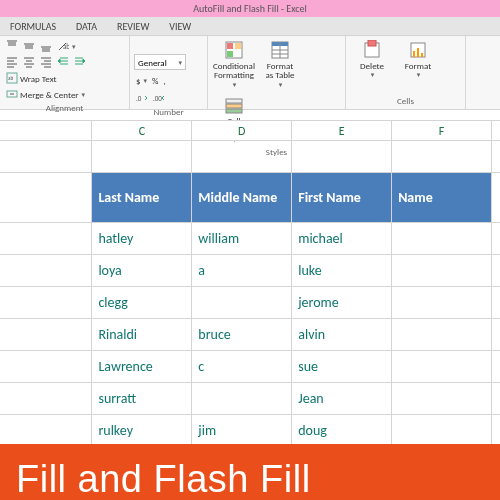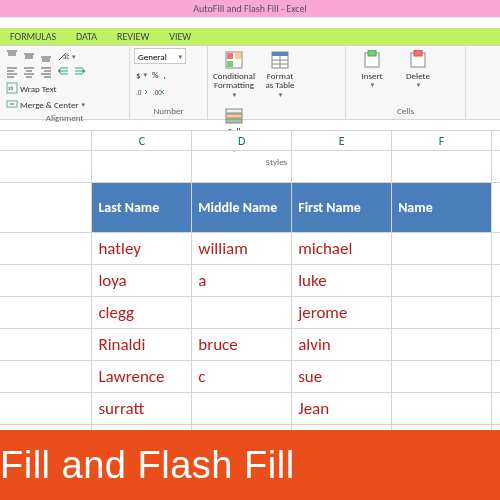--- a/index.html
+++ b/index.html
@@ -1,38 +1,38 @@
 <!DOCTYPE html>
 <html><head>
 <meta charset="utf-8">
 <style>
   * { box-sizing: border-box; margin: 0; padding: 0; }
   body { font-family: "Segoe UI", Calibri, sans-serif; font-size: 11px; background: #fff; width: 500px; height: 500px; overflow: hidden; }
   .titlebar { height: 18px; background: #f9a8d4; text-align: center; color: #555; font-size: 10px; line-height: 18px; border-bottom: 1px solid #e5e5e5; }
-  .ribbon-tabs { display: flex; height: 18px; background: #bef264; border-bottom: 1px solid #d4d4d4; margin-top: 10px; }
+  .ribbon-tabs { display: flex; height: 18px; background: #e5e5e5; border-bottom: 1px solid #d4d4d4; }
   .ribbon-tab { padding: 0 10px; font-size: 10px; color: #444; line-height: 18px; cursor: pointer; }
   .ribbon { height: 74px; background: #f7f7f8; border-bottom: 1px solid #d4d4d4; display: flex; }
   .ribbon-group { border-right: 1px solid #d8d8d8; padding: 2px 4px; display: flex; flex-direction: column; justify-content: space-between; position: relative; }
   .ribbon-group-label { text-align: center; font-size: 9px; color: #666; height: 12px; line-height: 12px; }
   .ribbon-controls { display: flex; gap: 2px; flex-wrap: wrap; align-content: flex-start; }
   .small-btn { display: flex; align-items: center; gap: 2px; padding: 1px 2px; font-size: 9px; color: #333; height: 16px; }
   .small-btn svg { width: 12px; height: 12px; }
   .dropdown-caret::after { content: "▾"; font-size: 7px; margin-left: 1px; color: #666; }
   .big-btn { display: flex; flex-direction: column; align-items: center; justify-content: flex-start; padding: 2px 4px; font-size: 9px; color: #333; width: 44px; text-align: center; }
   .big-btn svg { width: 20px; height: 20px; margin-bottom: 1px; }
   .big-btn span { line-height: 1.05; }
-  .select-box { border: 1px solid #c8c8c8; background: #fff; height: 16px; font-size: 9px; padding: 0 3px; min-width: 52px; display: flex; align-items: center; justify-content: space-between; }
+  .select-box { border: 1px solid #c8c8c8; background: #fff; height: 16px; font-size: 9px; padding: 0 3px; min-width: 52px; display: flex; align-items: center; justify-content: space-between; margin-top: 16px; }
   .select-box::after { content: "▾"; font-size: 7px; color: #666; margin-left: 3px;}
   .sheet { position: relative; }
   table.grid { border-collapse: collapse; table-layout: fixed; width: 600px; }
-  table.grid th, table.grid td { border: 1px solid #d4d4d4; height: 32px; padding: 0 6px; font-size: 17px; text-align: left; vertical-align: middle; color: #b91c1c; }
+  table.grid th, table.grid td { border: 1px solid #d4d4d4; height: 32px; padding: 0 6px; font-size: 14px; text-align: left; vertical-align: middle; color: #0f766e; }
   table.grid thead th { background: #fff; color: #207245; font-weight: normal; text-align: center; height: 20px; font-size: 12px; }
   col.main { width: 88px; }
   tr.header-row td { background: #4a7ebb; color: #fff; font-weight: bold; font-size: 14px; height: 50px; vertical-align: bottom; padding-bottom: 16px; }
-  .overlay-title { position: absolute; left: 0; right: 0; bottom: 0; height: 70px; background: #e94e1b; color: #fff; font-size: 38px; font-weight: 300; font-family: "Segoe UI Light","Segoe UI",sans-serif; line-height: 70px; padding-left: 0; letter-spacing: 0.5px; }
+  .overlay-title { position: absolute; left: 0; right: 0; bottom: 0; height: 56px; background: #e94e1b; color: #fff; font-size: 38px; font-weight: 300; font-family: "Segoe UI Light","Segoe UI",sans-serif; line-height: 70px; padding-left: 16px; letter-spacing: 0.5px; }
   .spacer { height: 10px; }
 </style>
 </head>
 <body>
 
 <div class="titlebar">AutoFill and Flash Fill - Excel</div>
 
 <div class="ribbon-tabs">
   <div class="ribbon-tab">FORMULAS</div>
   <div class="ribbon-tab">DATA</div>
@@ -175,30 +175,30 @@
         </div>
     </div>
     <div class="ribbon-group-label">Styles</div>
   </div>
 
   <div class="ribbon-group" style="width:120px">
     <div class="ribbon-controls">
       <div class="big-btn dropdown-caret">
           <svg viewBox="0 0 20 20">
             <rect x="3" y="3" width="14" height="14" fill="#fff" stroke="#888"></rect>
-            <rect x="6" y="0" width="8" height="6" fill="#7c7" stroke="#5a5"></rect>
-          </svg>
-          <span>Insert</span>
+            <rect x="6" y="0" width="8" height="6" fill="#e77" stroke="#c55"></rect>
+          </svg>
+          <span>Delete</span>
         </div>
       <div class="big-btn dropdown-caret">
           <svg viewBox="0 0 20 20">
             <rect x="3" y="3" width="14" height="14" fill="#fff" stroke="#888"></rect>
-            <rect x="6" y="0" width="8" height="6" fill="#e77" stroke="#c55"></rect>
-          </svg>
-          <span>Delete</span>
+            <path d="M6 17v-6M10 17v-9M14 17v-4" stroke="#f90" stroke-width="2"></path>
+          </svg>
+          <span>Format</span>
         </div>
     </div>
     <div class="ribbon-group-label">Cells</div>
   </div>
 
 </div>
 
 <div class="spacer"></div>
 
 <div class="sheet" style="margin-left:-8px">

